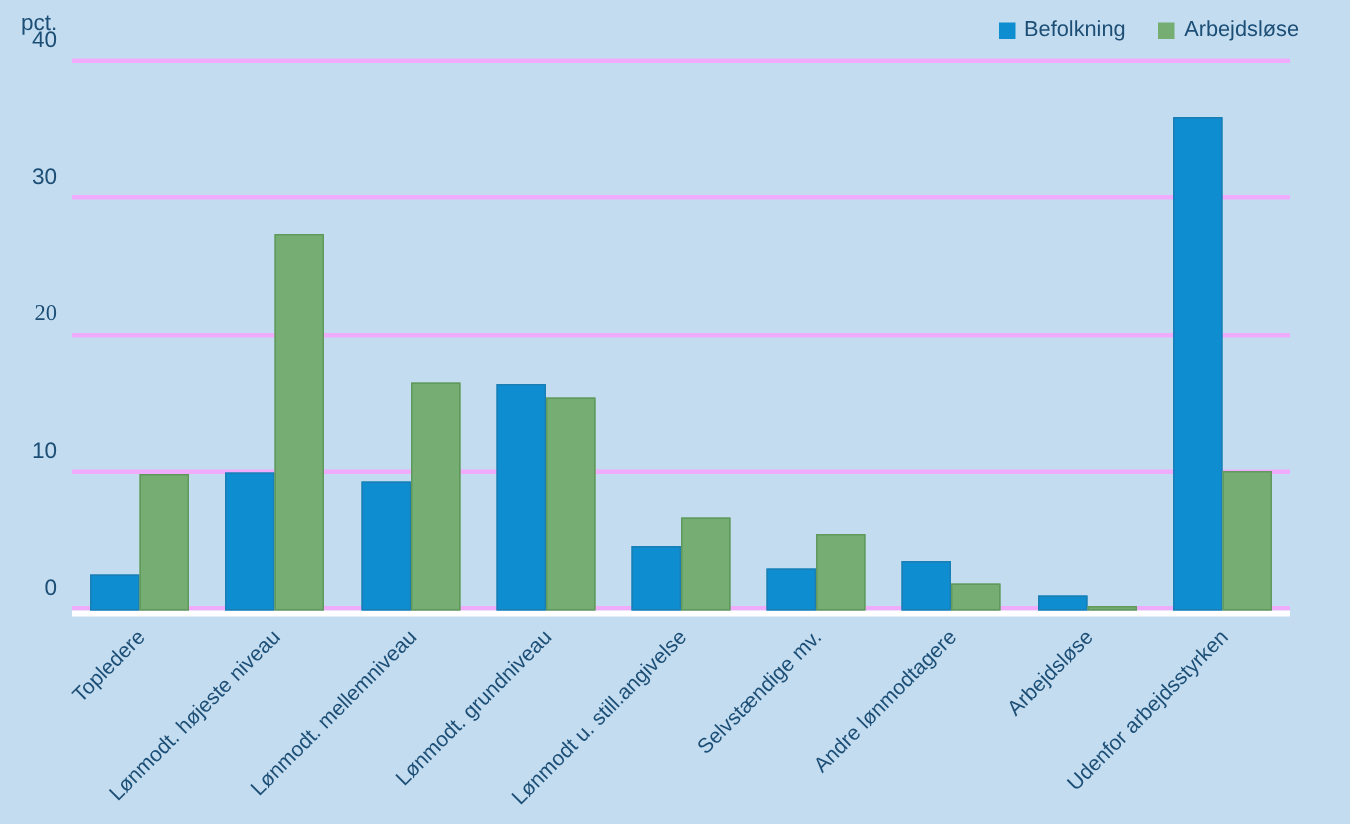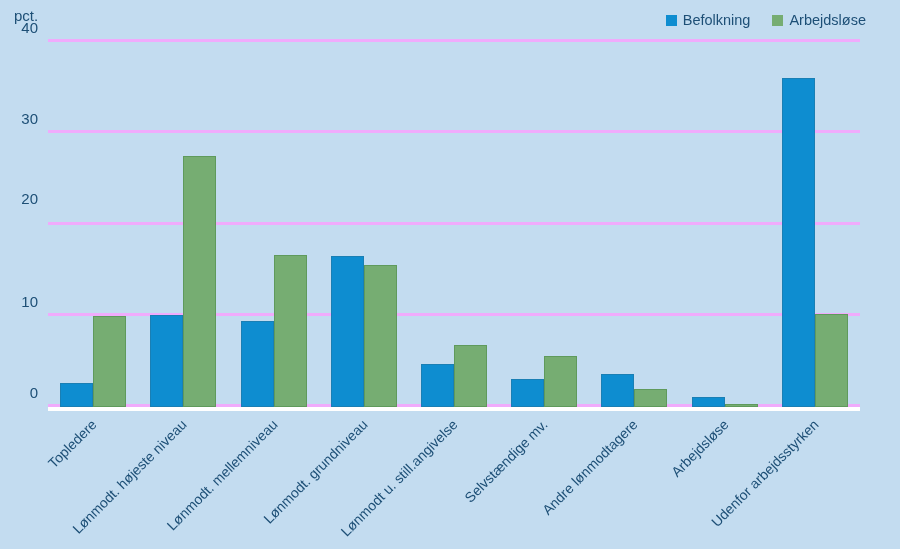--- a/index.html
+++ b/index.html
@@ -175,21 +175,21 @@
 
   <div class="plot">
     <div id="gridlines">
         <div class="gridline" style="bottom: 0%;">
           <span class="ytick" style="bottom: 0px;">0</span>
         </div>
         <div class="gridline" style="bottom: 25%;">
           <span class="ytick" style="bottom: 0px; text-align: center;">10</span>
         </div>
         <div class="gridline" style="bottom: 50%;">
-          <span class="ytick" style="bottom: 12px;">20</span>
+          <span class="ytick" style="bottom: 0px; font-family: Liberation Serif, serif;">20</span>
         </div>
         <div class="gridline" style="bottom: 75%;">
           <span class="ytick" style="bottom: 0px; margin-left: 21px;">30</span>
         </div>
         <div class="gridline" style="bottom: 100%;">
           <span class="ytick" style="bottom: 0px;">40</span>
         </div>
       </div>
     <div class="axis-baseline"></div>
     <div class="groups" id="groups">

